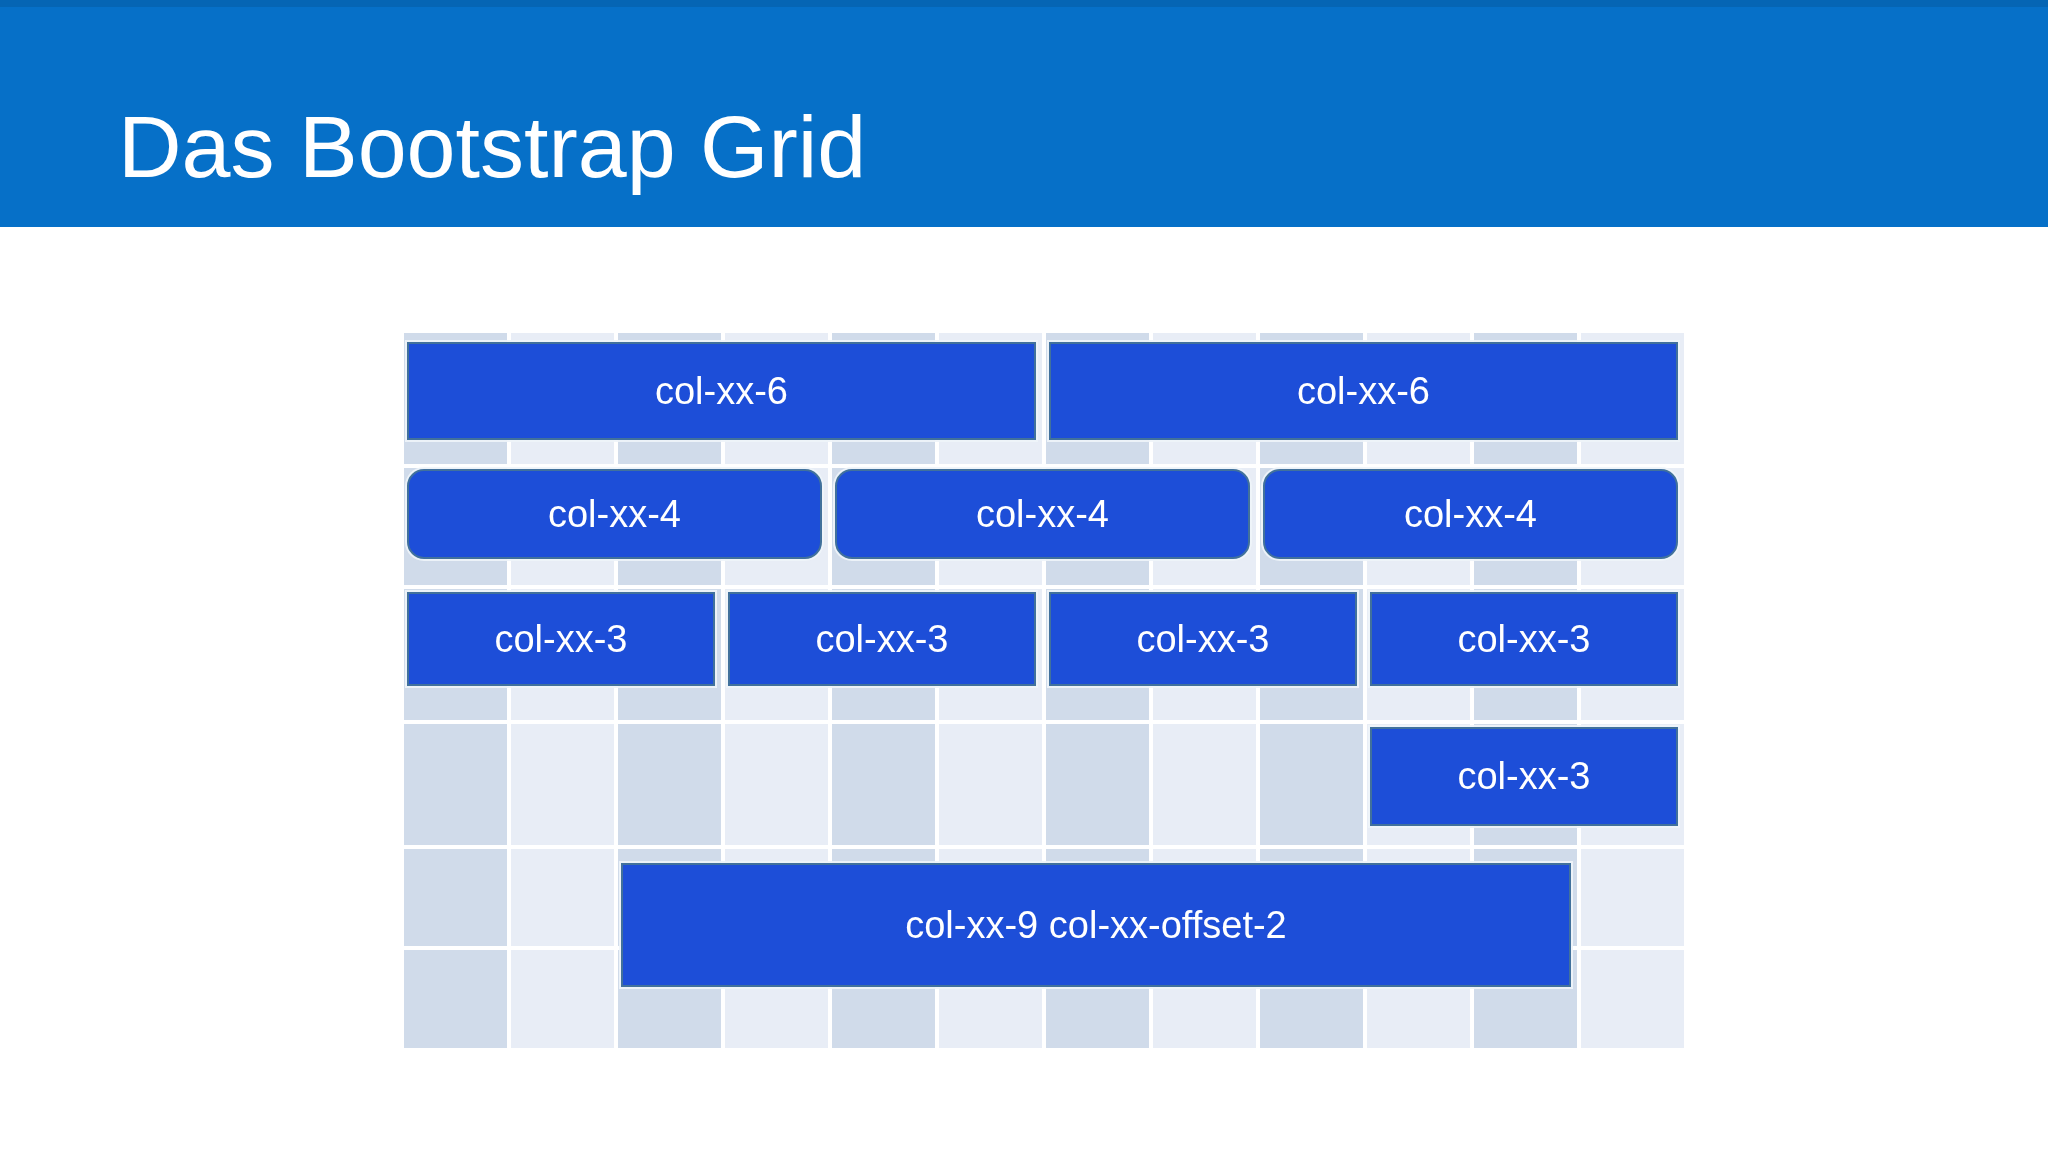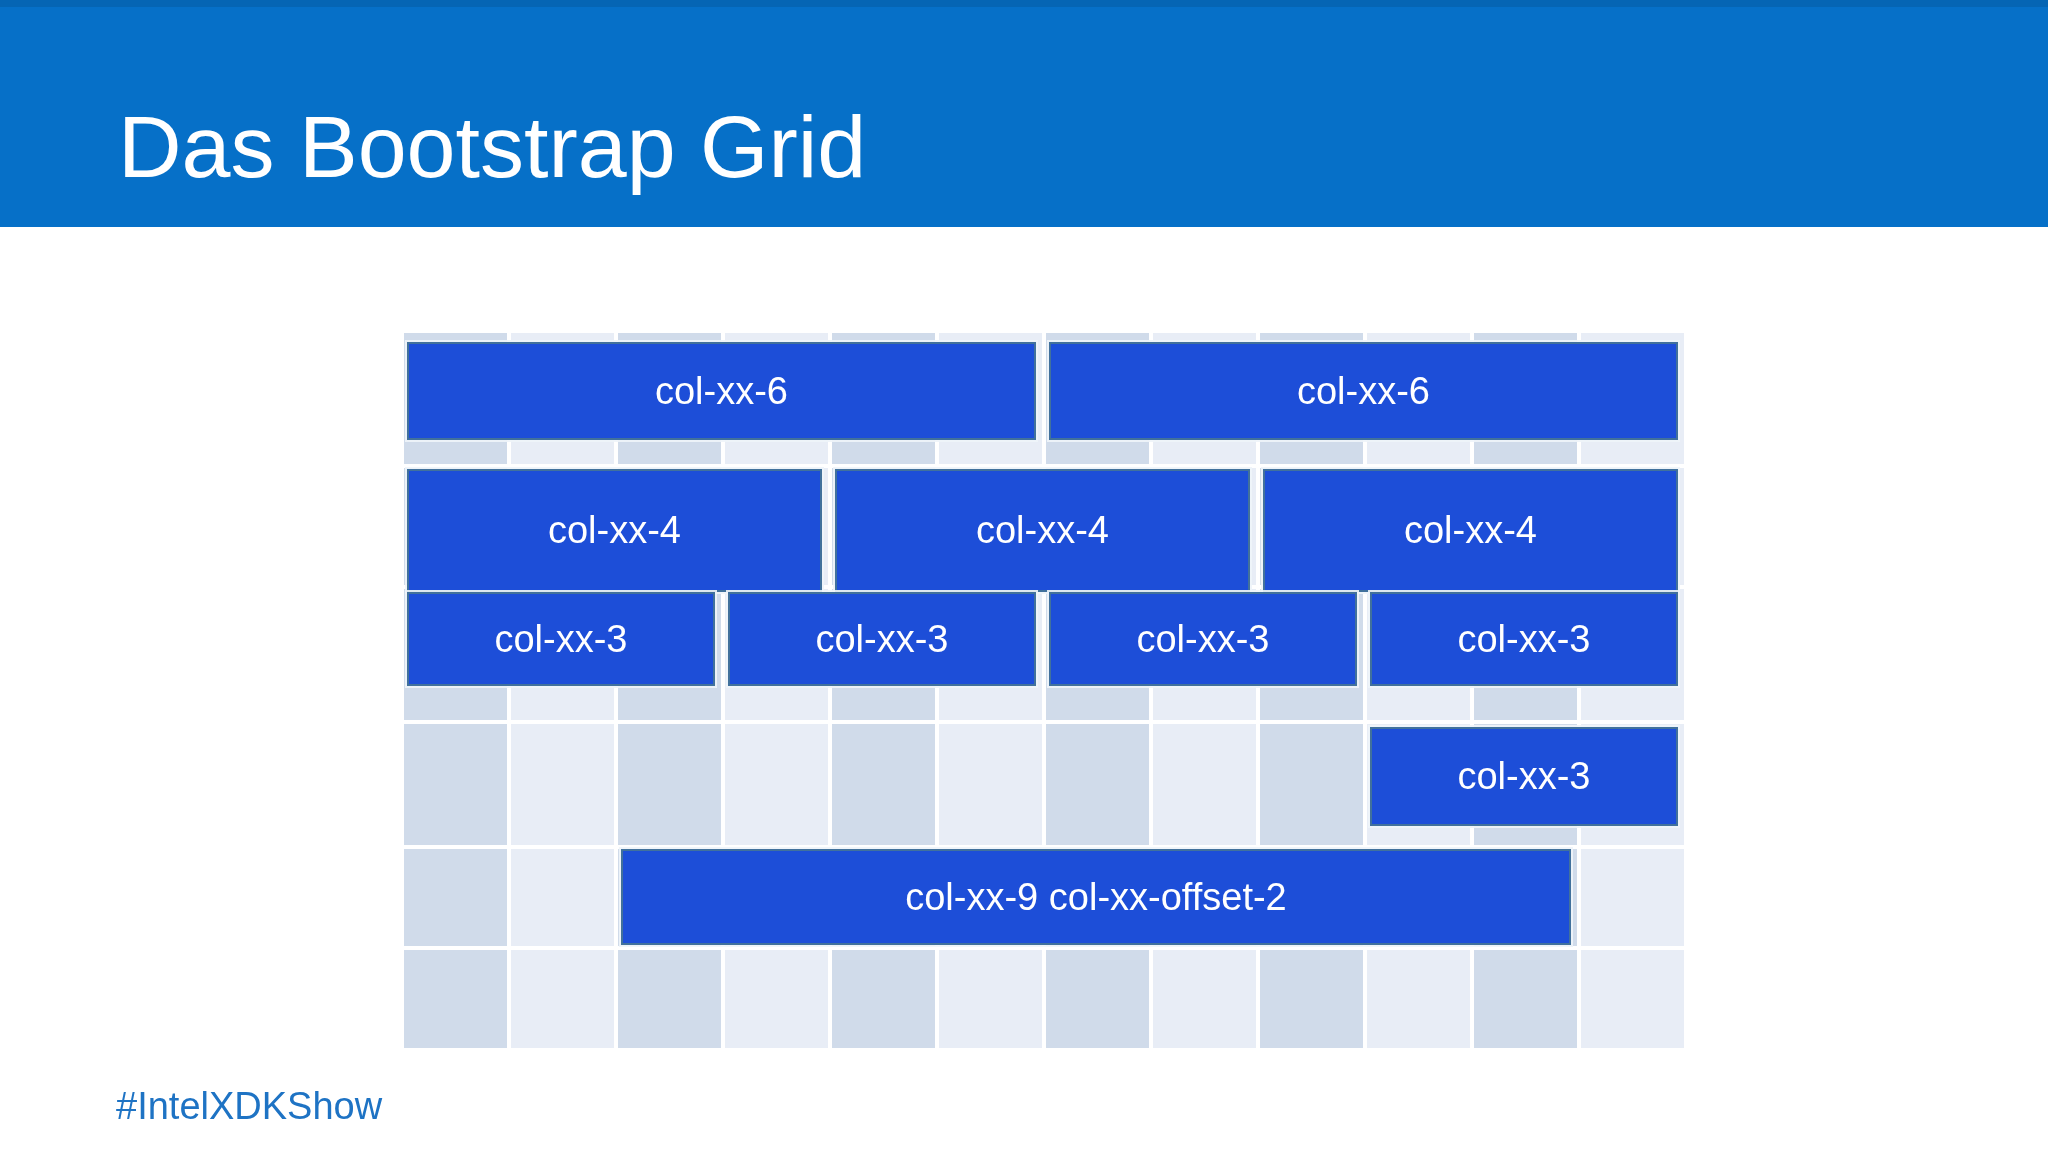--- a/index.html
+++ b/index.html
@@ -49,36 +49,36 @@
     color:#ffffff;
     display:flex;align-items:center;justify-content:center;
     font-size:38px;font-weight:300;
     white-space:nowrap;
   }
   
   .r1{top:9px;height:98px;}
   .r1.b1{left:3px;width:629px;}
   .r1.b2{left:645px;width:629px;}
   
-  .r2{top:136px;height:123px;}
+  .r2{top:136px;height:90px;border-radius:17px;}
   .r2.b1{left:3px;width:415px;}
   .r2.b2{left:431px;width:415px;}
   .r2.b3{left:859px;width:415px;}
   
   .r3{top:259px;height:94px;}
   .r3.b1{left:3px;width:308px;}
   .r3.b2{left:324px;width:308px;}
   .r3.b3{left:645px;width:308px;}
   .r3.b4{left:966px;width:308px;}
   
   .r4{top:394px;height:99px;}
   .r4.b1{left:3px;width:950px;}
   .r4.b2{left:966px;width:308px;}
   
-  .r5{top:516px;height:96px;}
+  .r5{top:530px;height:124px;}
   .r5.b1{left:217px;width:950px;}
 
   
   .hashtag{
     position:absolute;left:116px;top:1085px;
     font-size:38px;font-weight:400;color:#1E73C4;
     white-space:nowrap;
   }
 </style>
 </head>
@@ -109,15 +109,14 @@
     <div class="box r3 b1">col-xx-3</div>
     <div class="box r3 b2">col-xx-3</div>
     <div class="box r3 b3">col-xx-3</div>
     <div class="box r3 b4">col-xx-3</div>
 
     <div class="box r4 b2">col-xx-3</div>
 
     <div class="box r5 b1">col-xx-9 col-xx-offset-2</div>
   </div>
 
-  <div class="hashtag">#IntelXDKShow</div>
 
 </div>
 
 </body></html>

